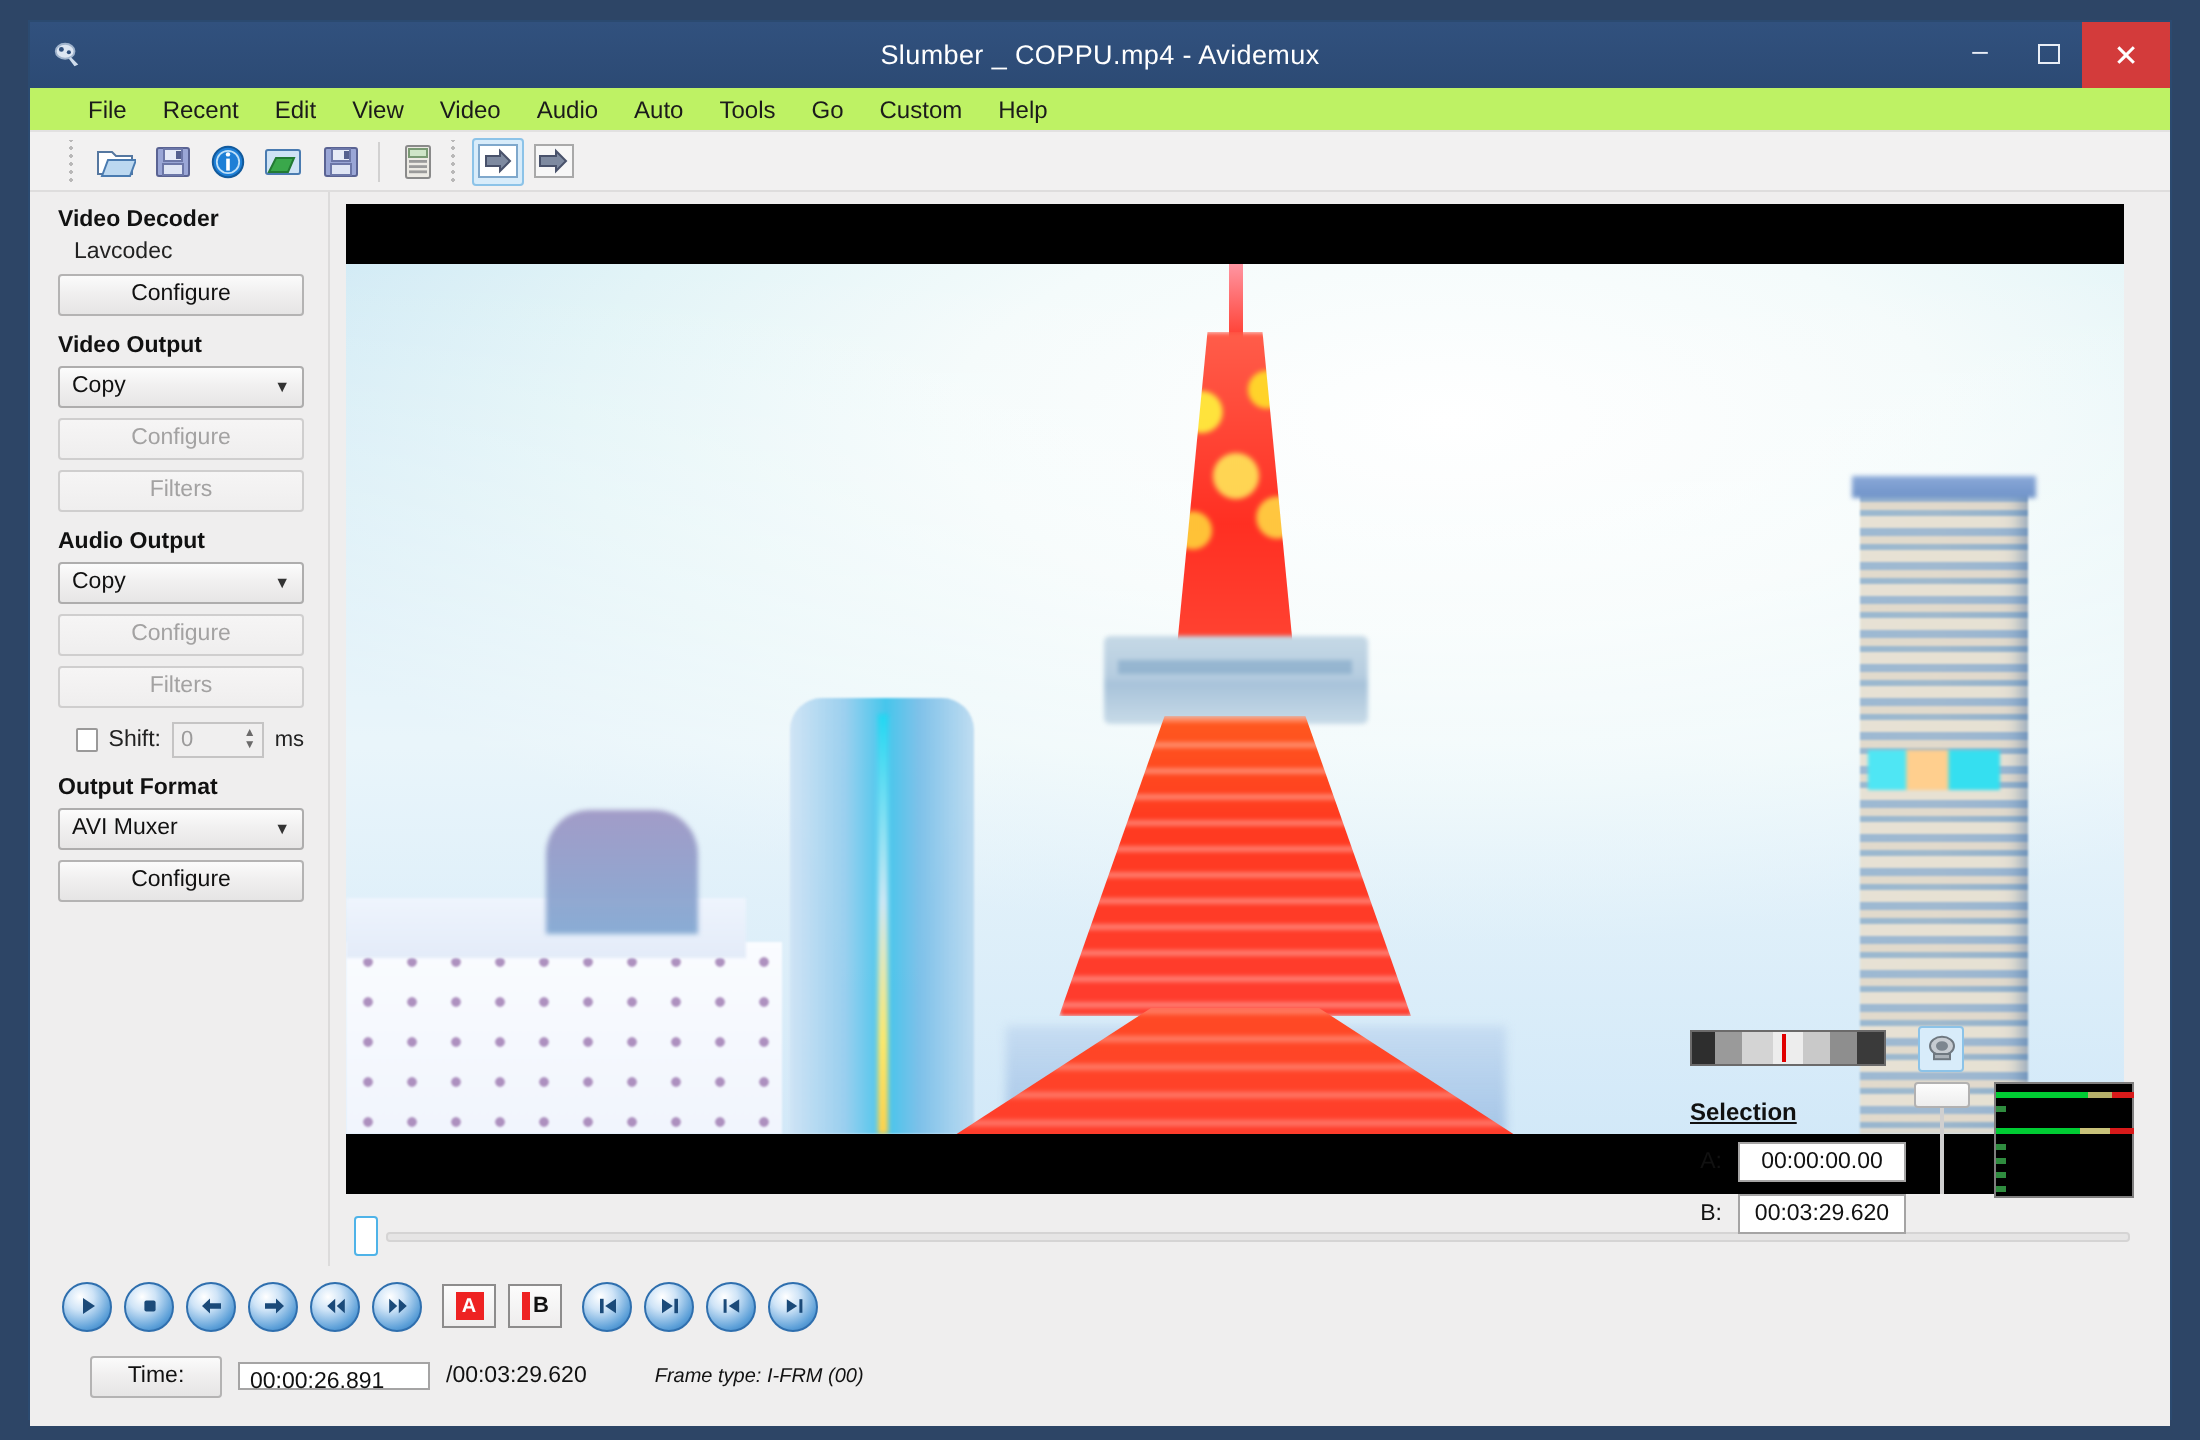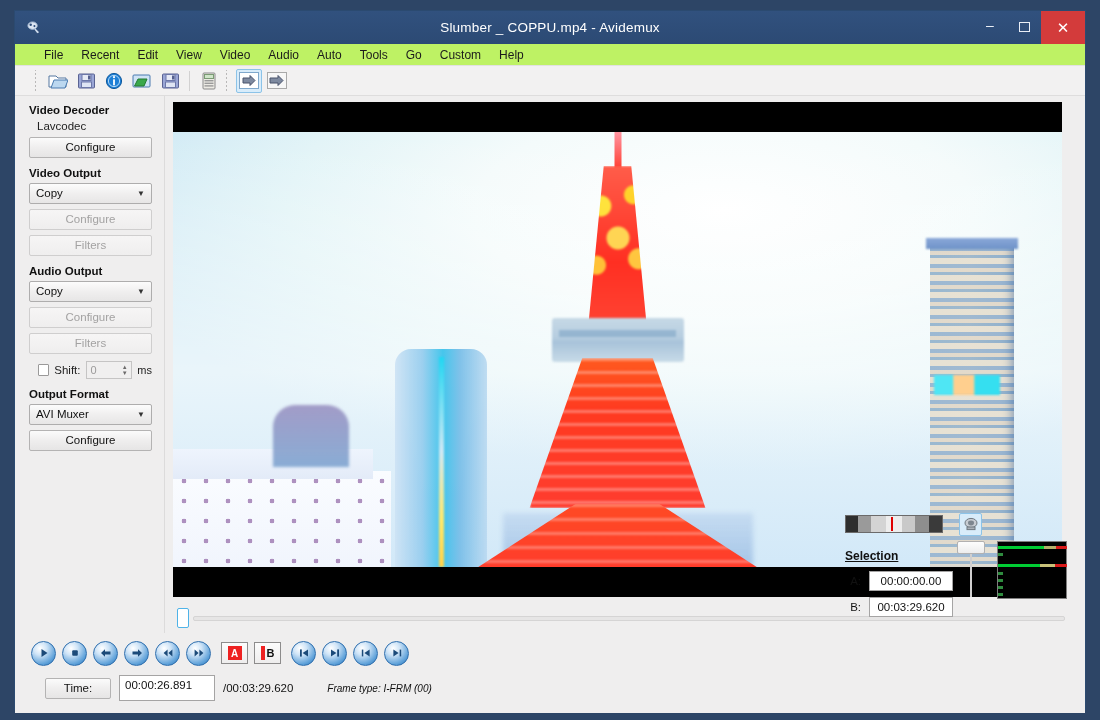--- a/index.html
+++ b/index.html
@@ -355,21 +355,21 @@
     display: flex; align-items: center; gap: 8px;
     height: 30px; padding-left: 14px;
   }
   .time-btn {
     width: 66px; height: 21px; line-height: 19px; text-align: center;
     font-size: 11.5px; color: #111;
     background: linear-gradient(to bottom,#fbfbfb 0%,#efeeee 50%,#e6e5e5 100%);
     border: 1px solid #b4b3b3; border-radius: 2px;
   }
   .time-input {
-    width: 96px; height: 26px; line-height: 19px;
+    width: 96px; height: 14px; line-height: 19px;
     background: #fff; border: 1px solid #a5a4a4;
     font-size: 11.5px; color: #111; padding-left: 5px;
   }
   .time-total { font-size: 11.5px; color: #111; }
   .frame-type { font-size: 10px; color: #111; margin-left: 26px; font-style: italic; }
 
   
   .right-panel {
     width: 246px; flex: 0 0 246px;
     position: relative;

